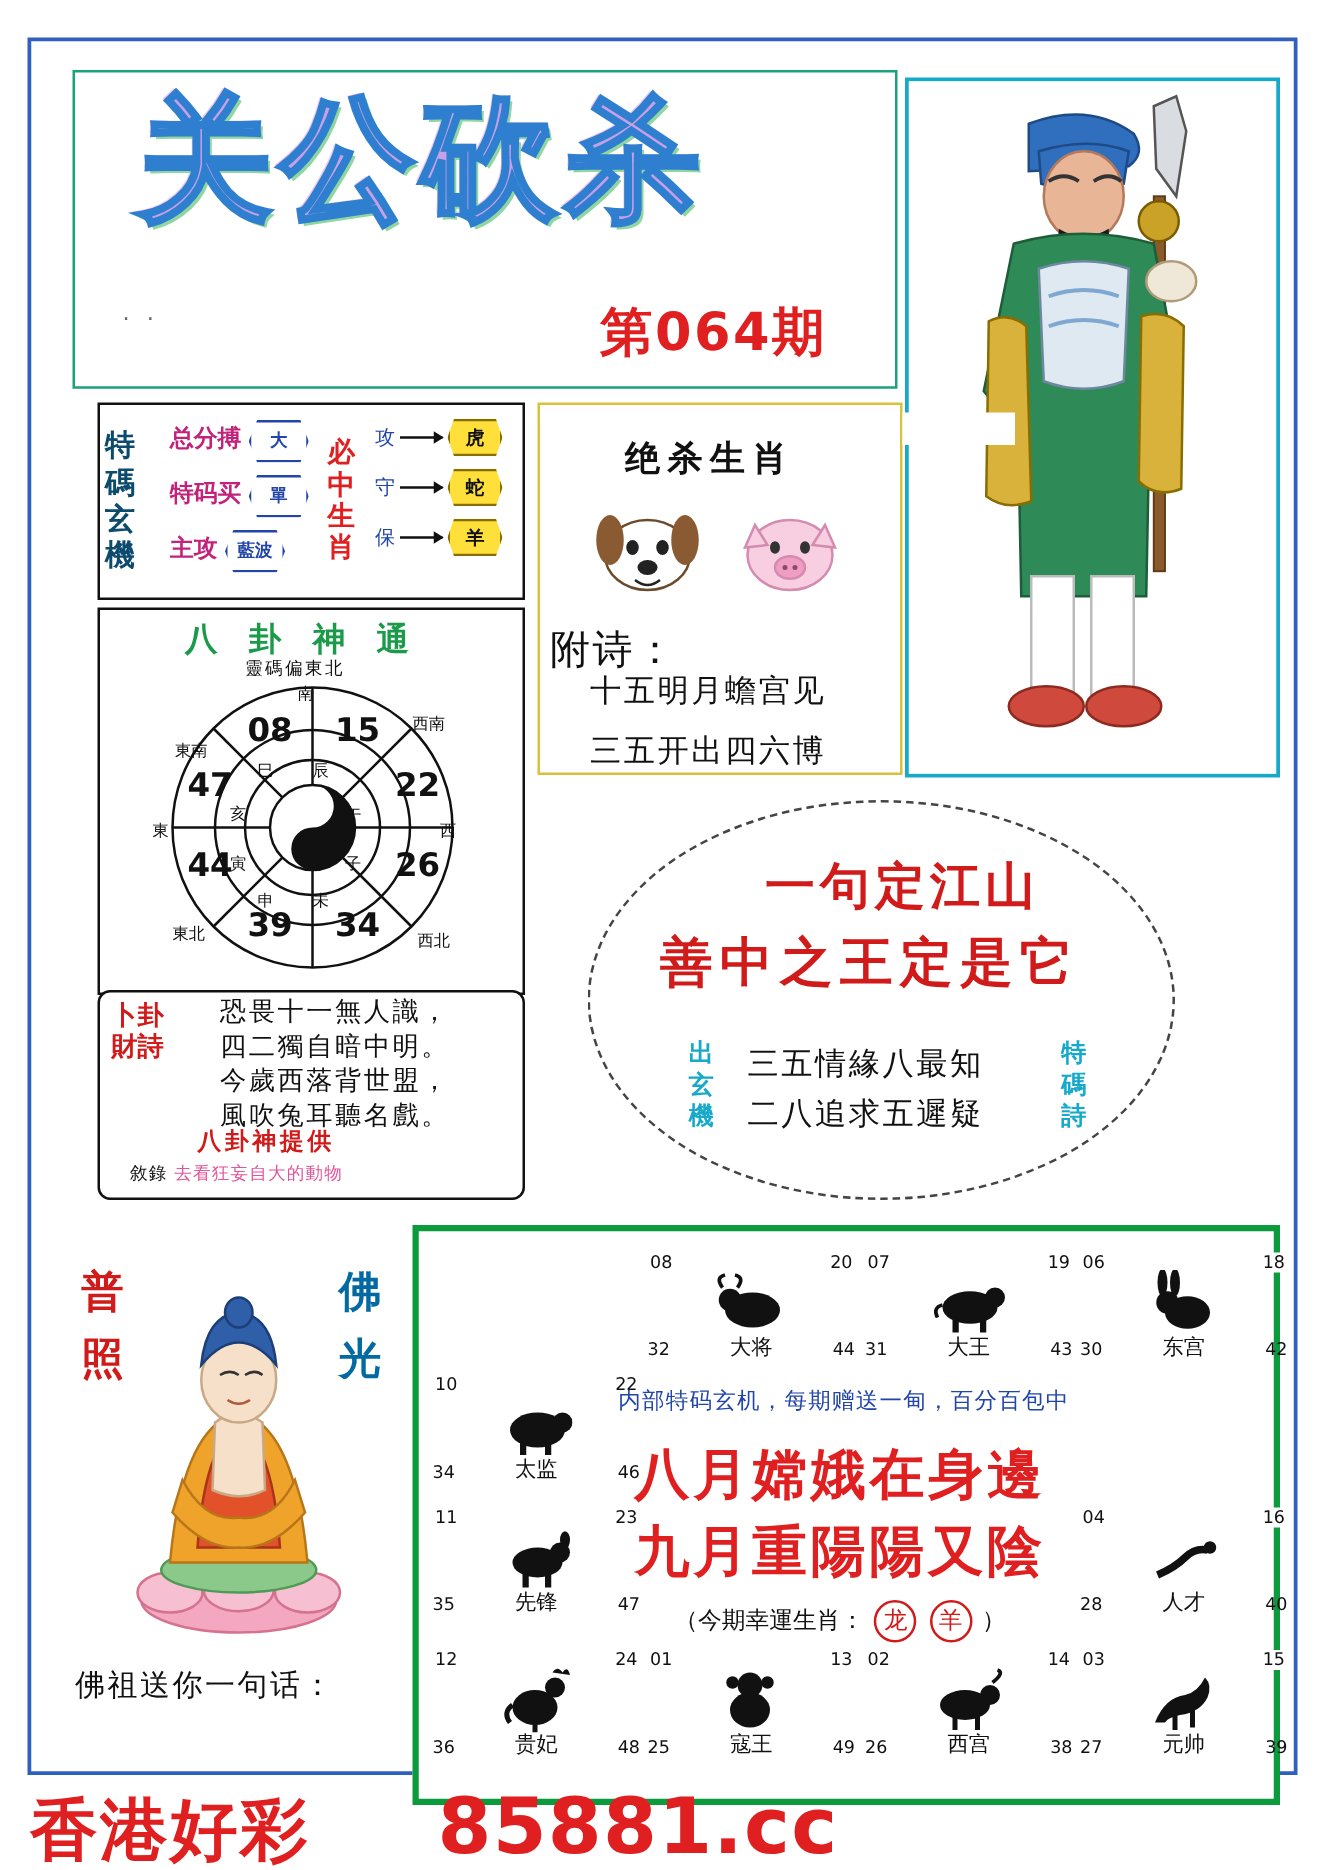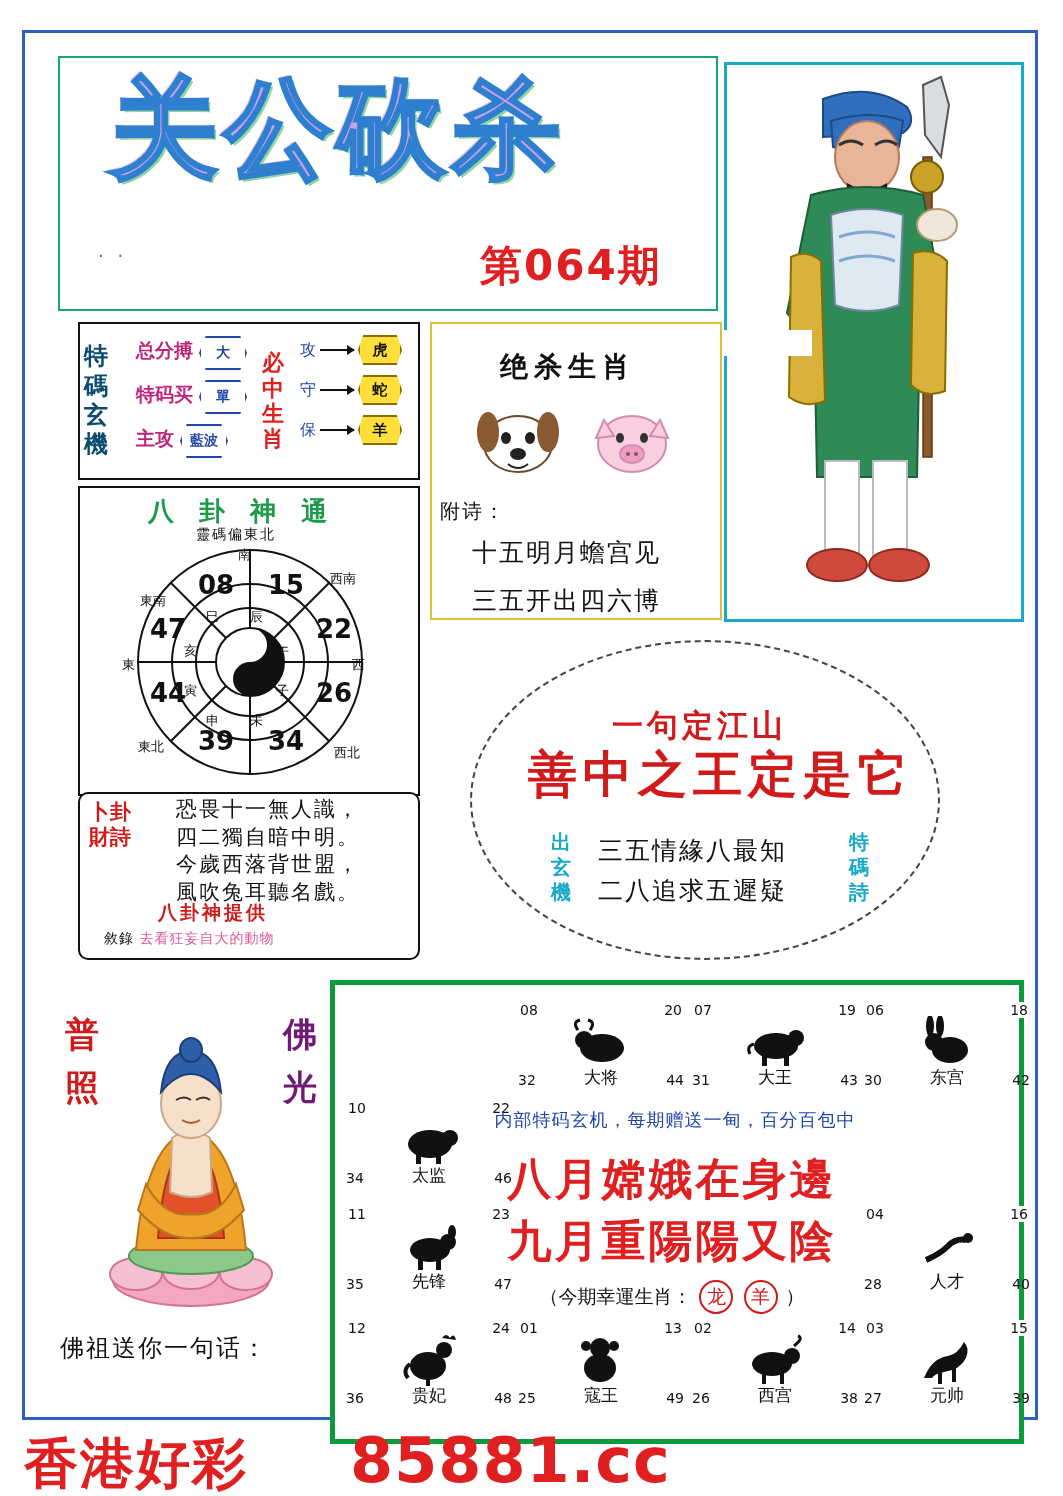--- a/index.html
+++ b/index.html
@@ -119,53 +119,53 @@
   .poem-foot .pink{color:#e0559b;}
   
   .jue-box{
     position:absolute;left:430px;top:322px;width:292px;height:298px;
     border:2px solid #d9c23a;background:#fff;box-sizing:border-box;
   }
   .jue-title{
     position:absolute;left:500px;top:348px;font-size:28px;font-weight:bold;color:#111;letter-spacing:6px;
   }
   .jue-animals{position:absolute;left:462px;top:392px;width:230px;height:90px;}
-  .jue-fu{position:absolute;left:440px;top:498px;font-size:20px;color:#111;letter-spacing:2px;}
+  .jue-fu{position:absolute;left:440px;top:498px;font-size:32px;color:#111;letter-spacing:2px;}
   .jue-l1{position:absolute;left:472px;top:536px;font-size:25px;color:#111;letter-spacing:2px;}
   .jue-l2{position:absolute;left:472px;top:584px;font-size:25px;color:#111;letter-spacing:2px;}
   
   .jue-strip{
     position:absolute;left:722px;top:330px;width:90px;height:26px;background:#fff;
   }
   
   .ellipse{
     position:absolute;left:470px;top:640px;width:470px;height:320px;
     border:2px dashed #444;border-radius:50%;box-sizing:border-box;background:#fff;
   }
   .ell-title{
-    position:absolute;left:612px;top:705px;font-size:31px;font-weight:bold;color:#d11a1a;letter-spacing:4px;
+    position:absolute;left:612px;top:681px;font-size:40px;font-weight:bold;color:#d11a1a;letter-spacing:4px;
   }
   .ell-main{
-    position:absolute;left:528px;top:742px;font-size:49px;font-weight:bold;color:#d11a1a;letter-spacing:6px;
+    position:absolute;left:528px;top:742px;font-size:42px;font-weight:bold;color:#d11a1a;letter-spacing:6px;
     font-family:"DejaVu Serif","Liberation Serif",serif;
   }
   .ell-left{
     position:absolute;left:548px;top:830px;width:26px;font-size:20px;color:#17a9c9;font-weight:bold;line-height:1.25;text-align:center;
   }
   .ell-right{
     position:absolute;left:846px;top:830px;width:26px;font-size:20px;color:#17a9c9;font-weight:bold;line-height:1.25;text-align:center;
   }
   .ell-p1{position:absolute;left:598px;top:834px;font-size:25px;color:#111;letter-spacing:2px;}
   .ell-p2{position:absolute;left:598px;top:874px;font-size:25px;color:#111;letter-spacing:2px;}
   
   .buddha-word-l{
     position:absolute;left:62px;top:1008px;width:40px;font-size:34px;font-weight:bold;color:#d11a1a;line-height:1.55;text-align:center;
   }
   .buddha-word-r{
-    position:absolute;left:280px;top:1008px;width:40px;font-size:34px;font-weight:bold;color:#701a75;line-height:1.55;text-align:center;
+    position:absolute;left:268px;top:1008px;width:40px;font-size:34px;font-weight:bold;color:#0369a1;line-height:1.55;text-align:center;
   }
   .buddha-img{position:absolute;left:96px;top:988px;width:190px;height:330px;}
   .buddha-t1{position:absolute;left:60px;top:1332px;font-size:24px;color:#111;letter-spacing:2px;}
   .buddha-t2{position:absolute;left:84px;top:1382px;font-size:28px;color:#111;letter-spacing:2px;}
   
   .grid-box{
     position:absolute;left:330px;top:980px;width:694px;height:464px;
     border:5px solid #0b9b3d;background:#fff;box-sizing:border-box;
   }
   .zcell{position:absolute;width:170px;height:90px;}

